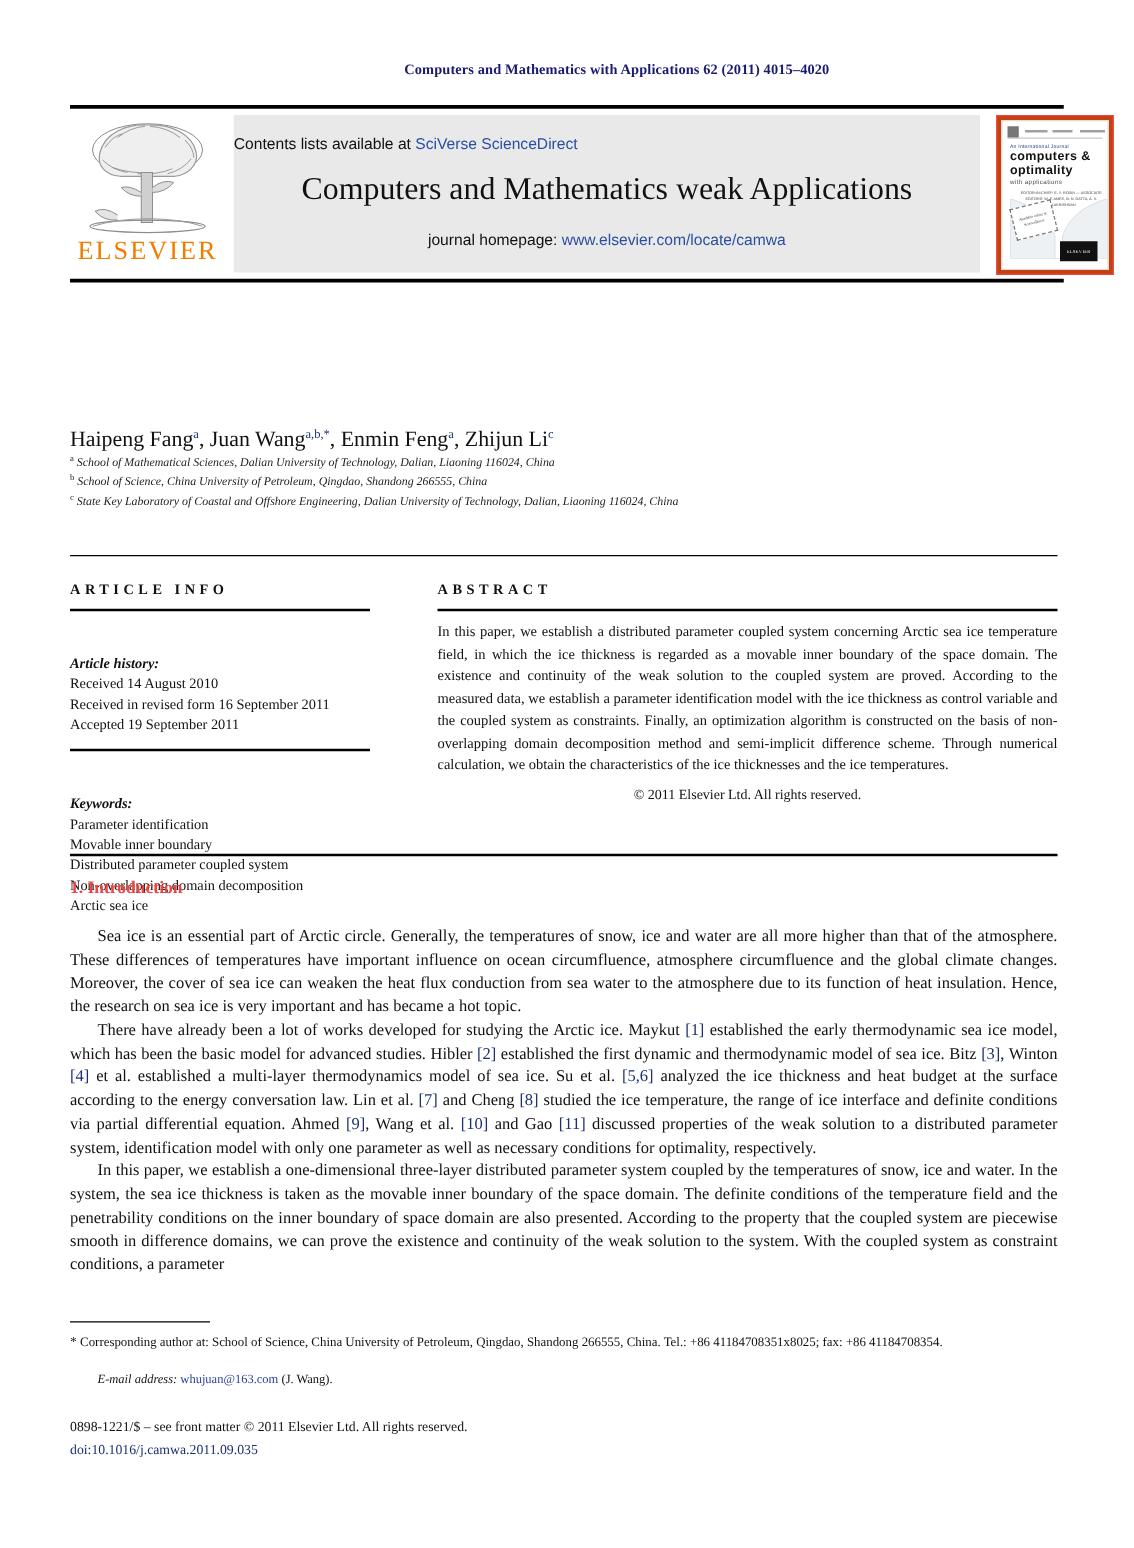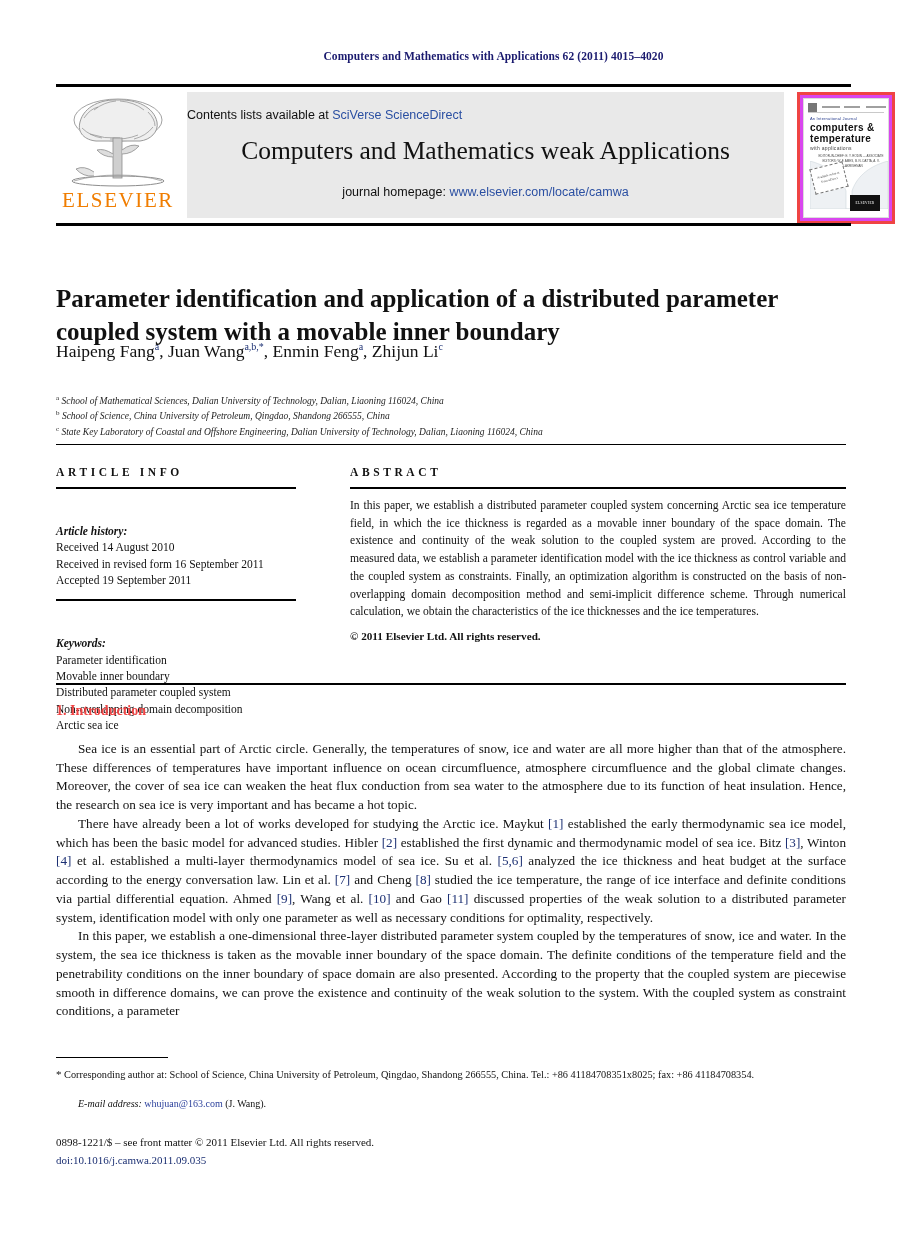--- a/index.html
+++ b/index.html
@@ -129,22 +129,22 @@
     color: #2a4fa2;
   }
 
   
   .cover {
     position: absolute;
     left: 741px;
     top: 8px;
     width: 92px;
     height: 126px;
-    border: 3px solid #ef4444;
-    background: #d946ef;
+    border: 1px solid #ef4444;
+    background: #c2410c;
     overflow: hidden;
   }
   .cover-inner {
     position: absolute;
     inset: 3px;
     border: 1px solid #dcdcdc;
     background: #ffffff;
   }
   .cover-topbar {
     position: absolute;
@@ -259,21 +259,21 @@
   }
   .authors sup {
     font-size: 10px;
     color: #1b2f72;
     vertical-align: super;
     line-height: 0;
   }
   .affils {
     position: absolute;
     left: 56px;
-    top: 394px;
+    top: 364px;
     width: 790px;
     font-family: "Liberation Serif", serif;
     font-style: italic;
     font-size: 9.5px;
     line-height: 1.62;
     color: #222;
   }
   .affils sup {
     font-size: 7px;
     vertical-align: super;
@@ -335,23 +335,23 @@
   .abstract-body {
     margin-top: 8px;
     font-family: "Liberation Serif", serif;
     font-size: 11.6px;
     line-height: 1.53;
     text-align: justify;
     color: #111;
   }
   .copyright {
     margin-top: 9px;
-    text-align: left;
-    font-family: "Liberation Serif", serif;
-    font-weight: bold;
+    text-align: center;
+    font-family: "Liberation Serif", serif;
+    font-weight: normal;
     font-size: 11.2px;
     color: #111;
   }
   .rule-info-bot {
     position: absolute;
     left: 56px;
     top: 683px;
     width: 790px;
     height: 2px;
     background: #000;
@@ -491,35 +491,34 @@
     <div class="cover">
       <div class="cover-inner">
         <div class="cover-topbar">
           <div class="blk"></div>
           <div class="tline" style="left:14px;width:18px;"></div>
           <div class="tline" style="left:36px;width:16px;"></div>
           <div class="tline" style="left:58px;width:20px;"></div>
         </div>
         <div class="cover-sub">An International Journal</div>
         <div class="cover-t1">computers &amp;</div>
-        <div class="cover-t2">temperature</div>
+        <div class="cover-t2">optimality</div>
         <div class="cover-t3">with applications</div>
         <div class="cover-editors">EDITOR-IN-CHIEF: E. Y. RODIN — ASSOCIATE EDITORS: W. F. AMES, B. N. DATTA, A. V. BALAKRISHNAN</div>
         <svg class="cover-funnel" viewBox="0 0 78 48">
           <path d="M0 0 C22 6 32 18 36 30 L36 48 L42 48 L42 30 C46 18 56 6 78 0 L78 48 L0 48 Z" fill="#eef1f4" stroke="#cfd6dc" stroke-width="0.6"></path>
         </svg>
         <div class="cover-burst">Available online at ScienceDirect</div>
         <div class="cover-badge">ELSEVIER</div>
       </div>
     </div>
 
     <div class="rule-bottom"></div>
   </div>
 
-  <h1 class="title">Parameter identification and application of a distributed parameter coupled system with a movable inner boundary</h1>
 
   <div class="authors">
     <span><span>Haipeng Fang</span><sup>a</sup></span>,
     <span><span>Juan Wang</span><sup>a,b,*</sup></span>,
     <span><span>Enmin Feng</span><sup>a</sup></span>,
     <span><span>Zhijun Li</span><sup>c</sup></span>
   </div>
 
   <div class="affils">
     <div><sup>a</sup> <span>School of Mathematical Sciences, Dalian University of Technology, Dalian, Liaoning 116024, China</span></div>

